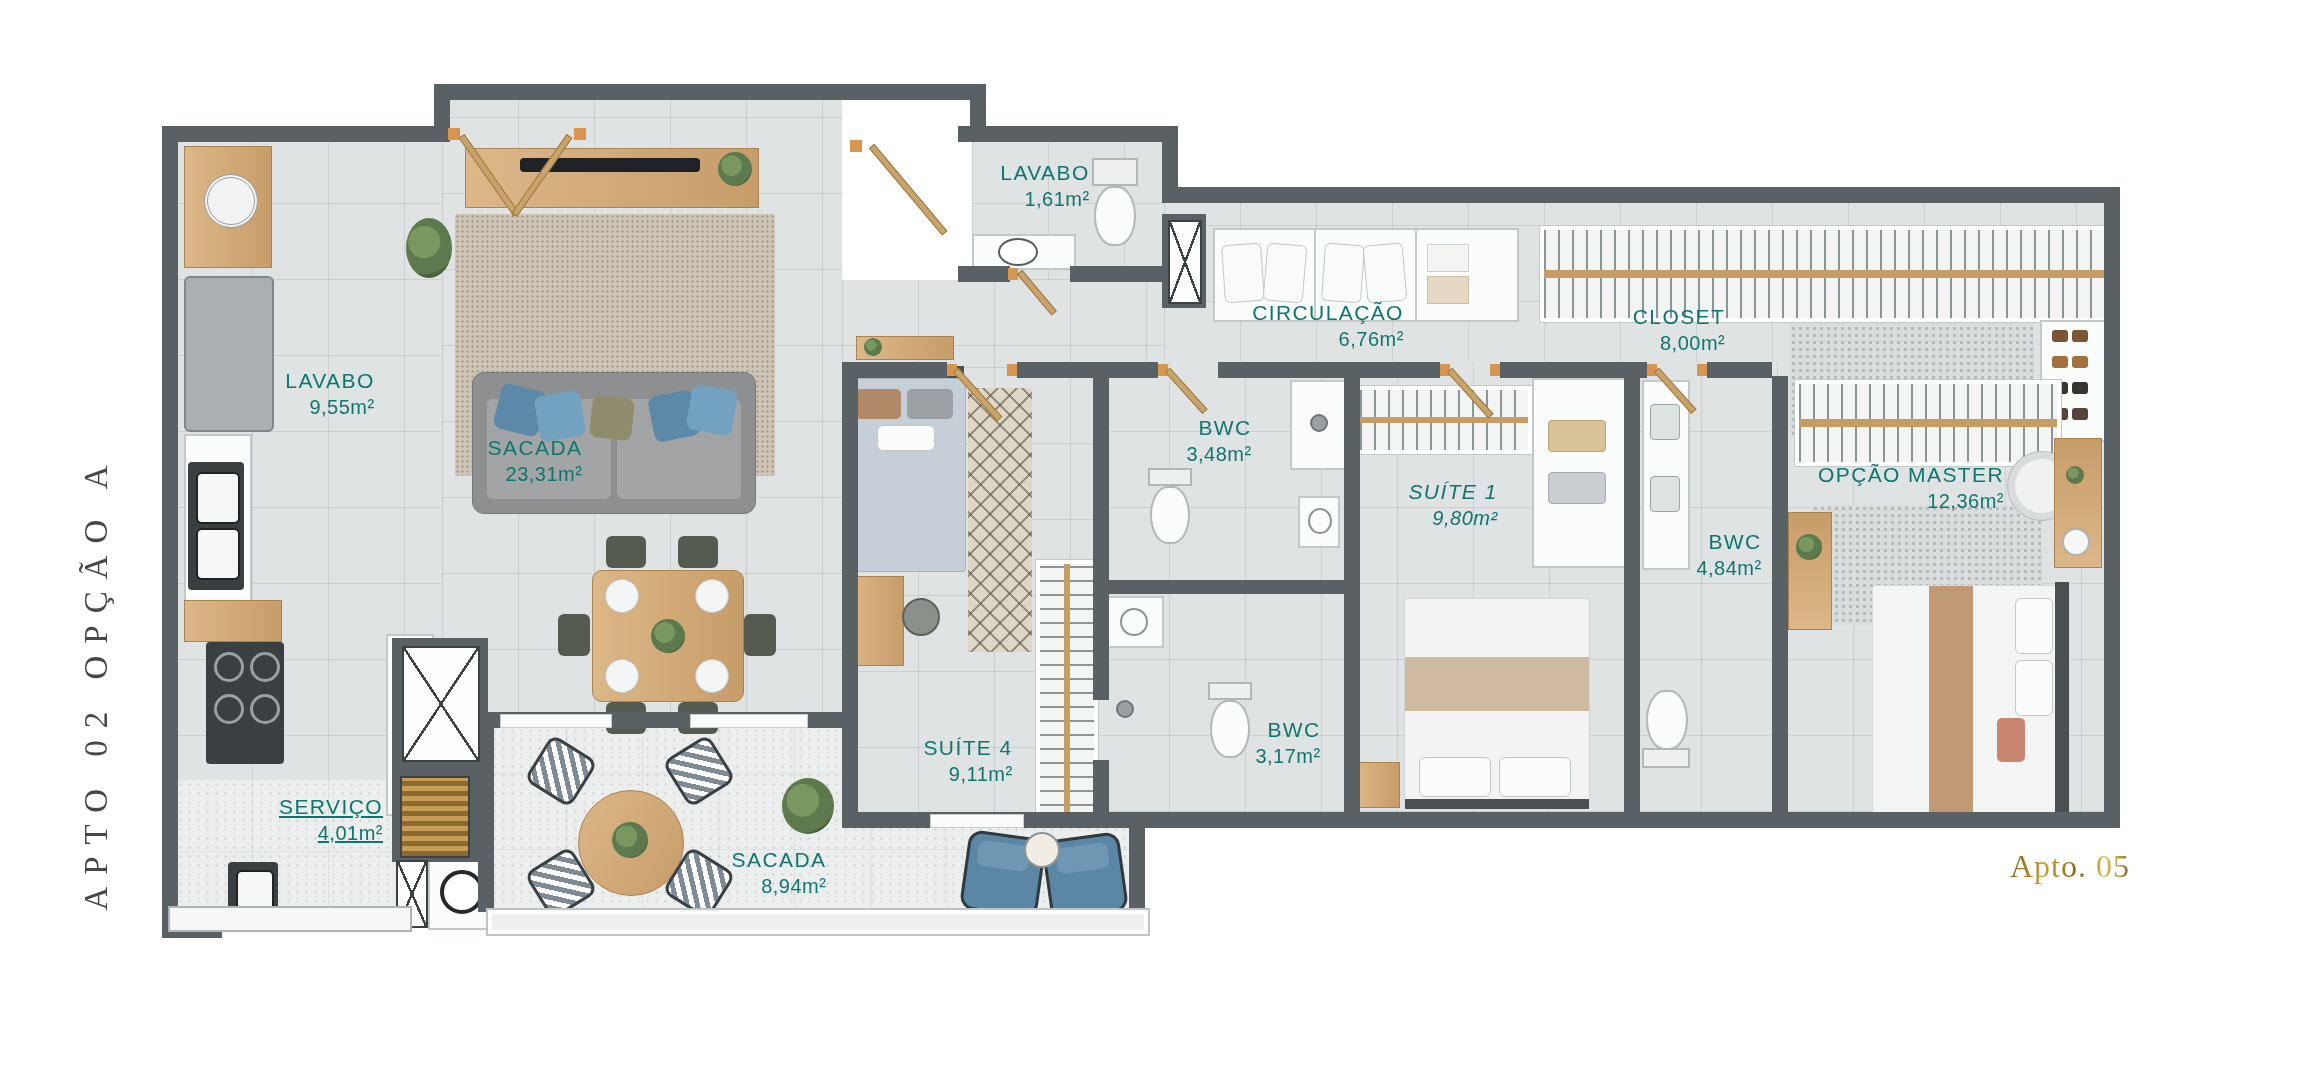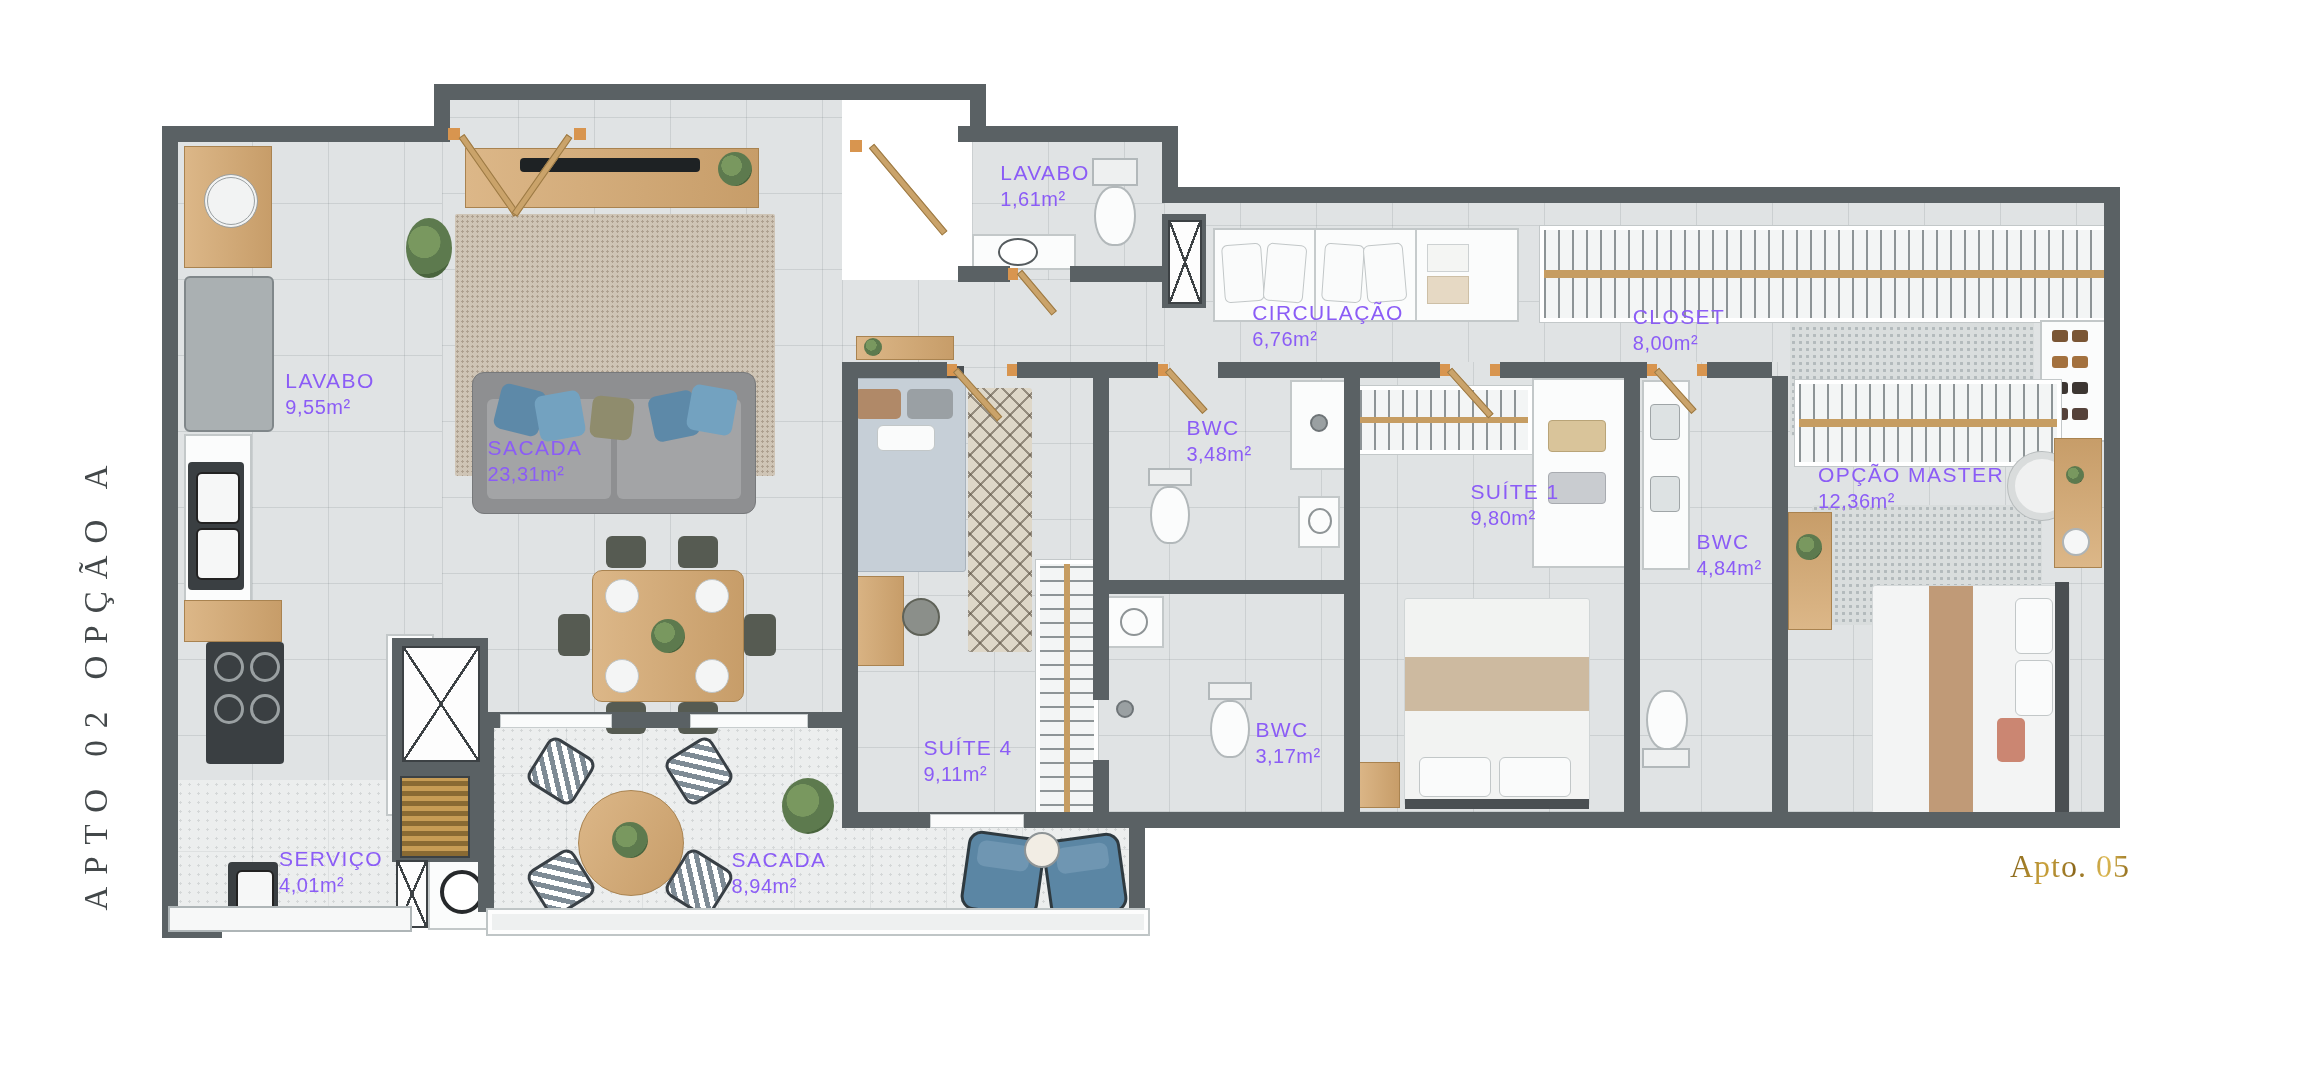--- a/index.html
+++ b/index.html
@@ -45,21 +45,21 @@
       repeating-linear-gradient(-45deg, rgba(90,80,66,.55) 0 2px, transparent 2px 14px),#ded7c8;border-radius:3px;}
   .stripechair{position:absolute;background:repeating-linear-gradient(45deg,#ffffff 0 5px,#7e8b95 5px 10px);
       border:3px solid #394046;border-radius:10px;}
   .pillow{position:absolute;background:#fafbfb;border:1px solid #c2c7c8;border-radius:6px;}
   .toiletbowl{position:absolute;background:#fbfcfc;border:2px solid #b2b8ba;border-radius:48%/55%;}
   .track{position:absolute;background:#fafbfb;border:1px solid #c8cdce;}
   .jamb{position:absolute;background:#d8954f;}
   .leaf{position:absolute;width:5px;background:#caa36a;border:1px solid #9c7a45;}
   .churr{position:absolute;background:repeating-linear-gradient(0deg,#8a6a33 0 5px,#c79c55 5px 10px);border:2px solid #3c4144;}
   
-  .lbl{position:absolute;transform:translate(-50%,-50%);text-align:left;color:#8b5cf6;white-space:nowrap;}
+  .lbl{position:absolute;transform:translate(-50%,-50%);text-align:right;color:#0f766e;white-space:nowrap;}
   .lbl .nm{font-size:21px;letter-spacing:1.4px;}
   .lbl .ar{font-size:20px;margin-top:3px;letter-spacing:.5px;}
   
   .sidetext{position:absolute;left:-214px;top:657px;width:620px;height:50px;line-height:50px;
       text-align:center;transform:rotate(-90deg);font-family:"Liberation Serif",serif;
       font-size:33px;letter-spacing:12px;color:#43484a;}
   
   .goldblock{position:absolute;left:2010px;top:848px;font-family:"Liberation Serif",serif;}
   .gold{background:linear-gradient(100deg,#7e5d15,#caa23c 30%,#8a661a 55%,#e0bc55 78%,#8a661a);
       -webkit-background-clip:text;background-clip:text;color:transparent;}
@@ -335,41 +335,41 @@
       <div class="ar">6,76m²</div>
   </div>
   <div class="lbl" style="left:1679px;top:330px;">
     <div class="nm">CLOSET</div>
       <div class="ar">8,00m²</div>
   </div>
   <div class="lbl" style="left:1219px;top:441px;">
     <div class="nm">BWC</div>
       <div class="ar">3,48m²</div>
   </div>
-  <div class="lbl" style="left:1515px;top:505px;">
+  <div class="lbl" style="left:1453px;top:505px;font-style:italic;">
     <div class="nm">SUÍTE 1</div>
       <div class="ar">9,80m²</div>
   </div>
   <div class="lbl" style="left:1729px;top:555px;">
     <div class="nm">BWC</div>
       <div class="ar">4,84m²</div>
   </div>
   <div class="lbl" style="left:1911px;top:488px;">
     <div class="nm">OPÇÃO MASTER</div>
       <div class="ar">12,36m²</div>
   </div>
   <div class="lbl" style="left:968px;top:761px;">
     <div class="nm">SUÍTE 4</div>
       <div class="ar">9,11m²</div>
   </div>
   <div class="lbl" style="left:1288px;top:743px;">
     <div class="nm">BWC</div>
       <div class="ar">3,17m²</div>
   </div>
-  <div class="lbl" style="left:331px;top:872px;">
+  <div class="lbl" style="left:331px;top:820px;text-decoration:underline;">
     <div class="nm">SERVIÇO</div>
       <div class="ar">4,01m²</div>
   </div>
   <div class="lbl" style="left:779px;top:873px;">
     <div class="nm">SACADA</div>
       <div class="ar">8,94m²</div>
   </div>
 
   <div class="goldblock">
     <div class="g1 gold">Apto. 05</div>

